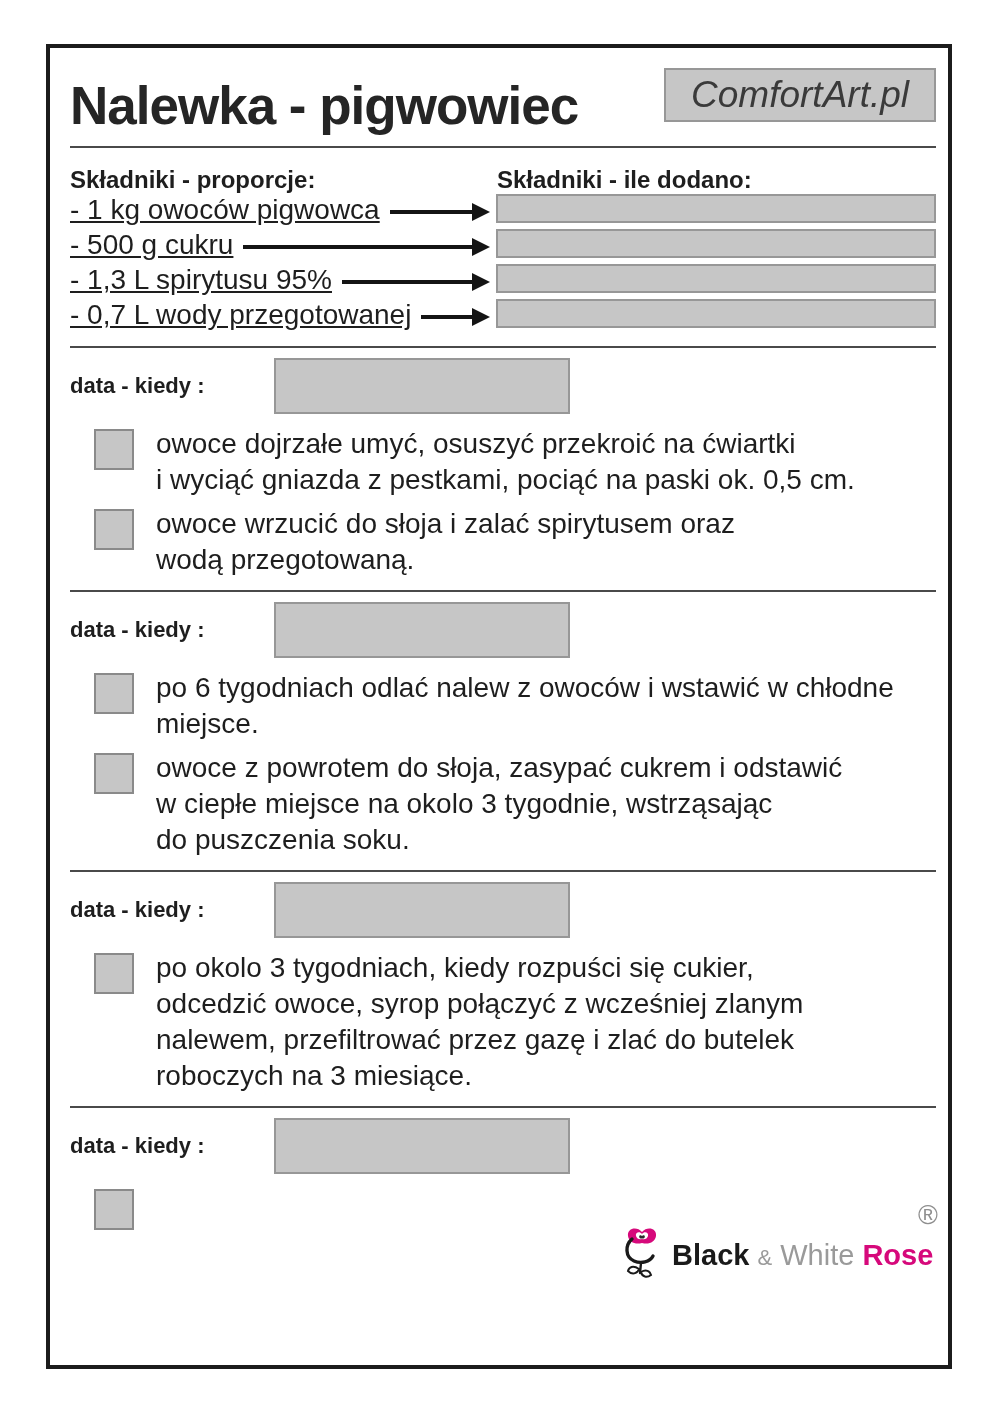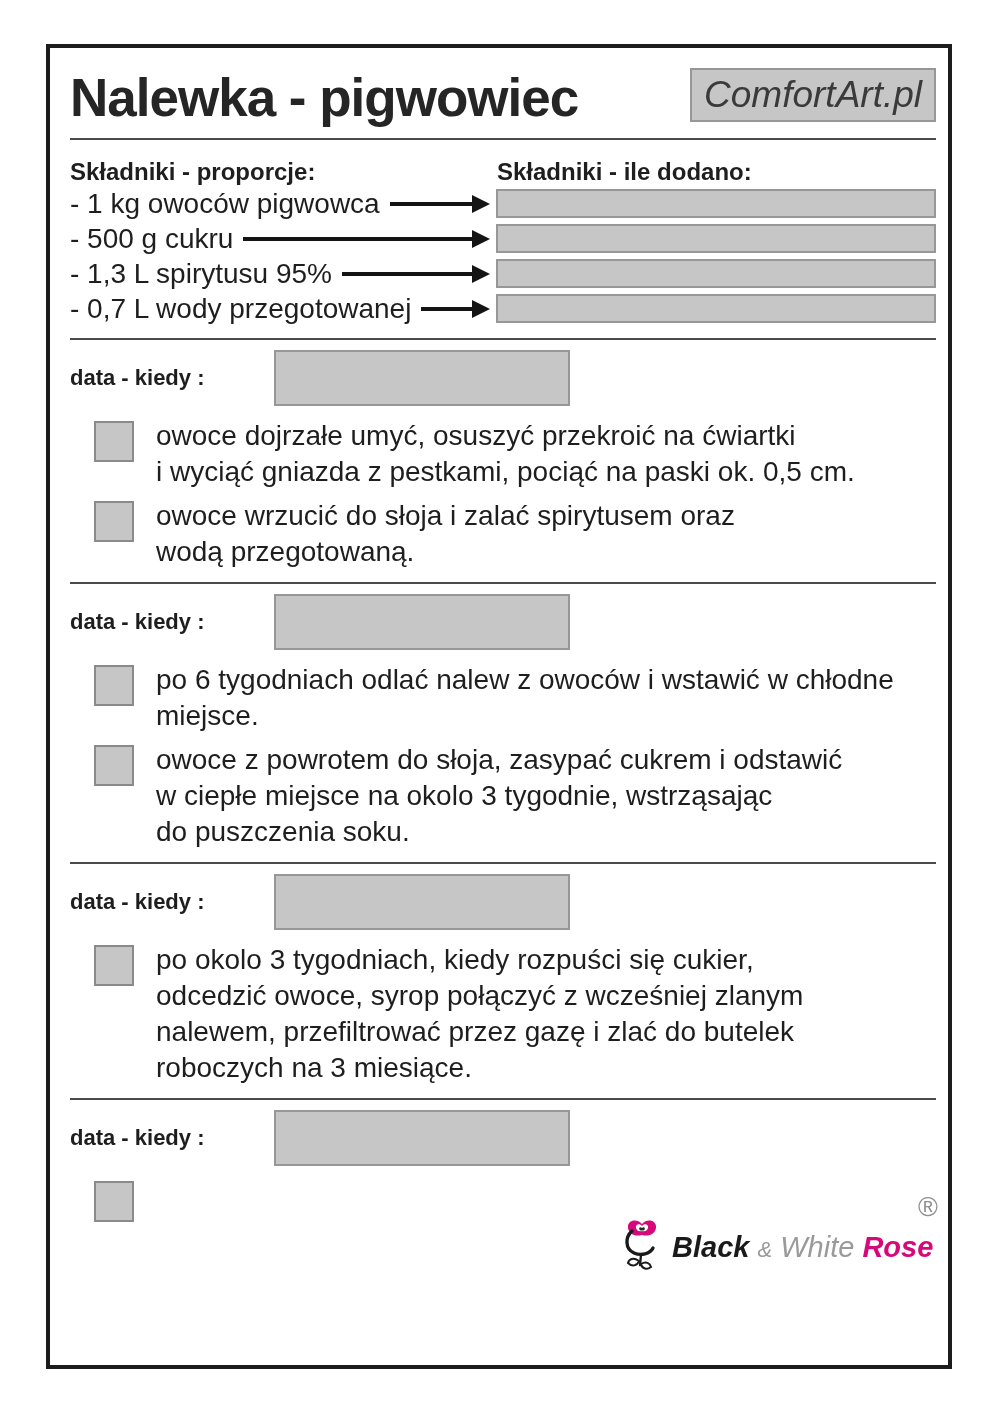--- a/index.html
+++ b/index.html
@@ -7,50 +7,50 @@
     position:relative;width:1000px;height:1423px;background:#ffffff;
     font-family:"Liberation Sans", sans-serif;color:#1e1e1e;overflow:hidden;
   }
   .frame{
     position:absolute;left:46px;top:44px;width:906px;height:1325px;
     border:4px solid #1c1c1c;box-sizing:border-box;
     padding:16px 12px 0 20px;overflow:hidden;background:#fff;
   }
   
   .header{display:flex;justify-content:space-between;align-items:flex-start;}
-  .title{font-size:53px;font-weight:bold;color:#252525;line-height:56px;letter-spacing:-1px;margin-top:6px;}
+  .title{font-size:53px;font-weight:bold;color:#252525;line-height:56px;letter-spacing:-1px;margin-top:14px;}
   .site-badge{
     background:#c6c6c6;border:2px solid #979797;color:#3a3a3a;
-    font-style:italic;font-size:37px;line-height:48px;padding:1px 12px;margin-top:4px;
+    font-style:italic;font-size:37px;line-height:48px;padding:1px 25px;margin-top:4px;
   }
   .divider{border-top:2px solid #4a4a4a;margin-top:12px;}
   
   .ing-headers{display:flex;font-weight:bold;font-size:24px;margin-top:12px;height:34px;align-items:flex-end;}
   .ing-headers .lh{width:427px;}
-  .ing-row{display:flex;align-items:center;height:35px;}
+  .ing-row{display:flex;height:35px;text-decoration:underline;}
   .ing-label{font-size:28px;white-space:nowrap;color:#1e1e1e;}
   .arrow{flex:1;display:flex;align-items:center;margin-left:10px;min-width:40px;}
   .arrow .line{flex:1;height:4px;background:#141414;}
   .arrow .head{width:0;height:0;border-top:9px solid transparent;border-bottom:9px solid transparent;border-left:18px solid #141414;}
   .ing-box{width:440px;height:29px;background:#c6c6c6;border:2px solid #979797;box-sizing:border-box;margin-left:6px;flex-shrink:0;}
   
   .date-row{display:flex;align-items:center;margin-top:10px;}
   .date-label{font-weight:bold;font-size:22px;width:204px;color:#1e1e1e;}
   .date-box{width:296px;height:56px;background:#c6c6c6;border:2px solid #979797;box-sizing:border-box;}
   
   .items{margin-top:12px;}
   .check-item{display:flex;margin-bottom:8px;}
   .checkbox{width:36px;height:37px;background:#c6c6c6;border:2px solid #8a8a8a;box-sizing:content-box;margin:3px 0 0 24px;flex-shrink:0;}
   .item-text{font-size:28px;line-height:36px;margin-left:22px;white-space:pre-line;color:#1e1e1e;}
   
   .sec-d{display:flex;}
   .sec-d-left{flex:1;}
   .logo-block{width:312px;margin-top:-2px;flex-shrink:0;}
   .brand-line{position:relative;display:flex;align-items:center;height:62px;margin-top:52px;}
-  .brand-text{font-style:italic;font-size:29px;margin-left:12px;white-space:nowrap;}
+  .brand-text{font-size:29px;margin-left:12px;white-space:nowrap;}
   .brand-black{color:#1a1a1a;font-weight:bold;}
   .brand-amp{color:#9a9a9a;font-size:22px;}
   .brand-white{color:#9a9a9a;}
   .brand-rose{color:#d6097b;font-weight:bold;}
   .registered{position:absolute;right:-2px;top:-24px;color:#8f8f8f;font-size:27px;font-style:normal;}
 </style>
 </head>
 <body>
 
 <div class="page">

